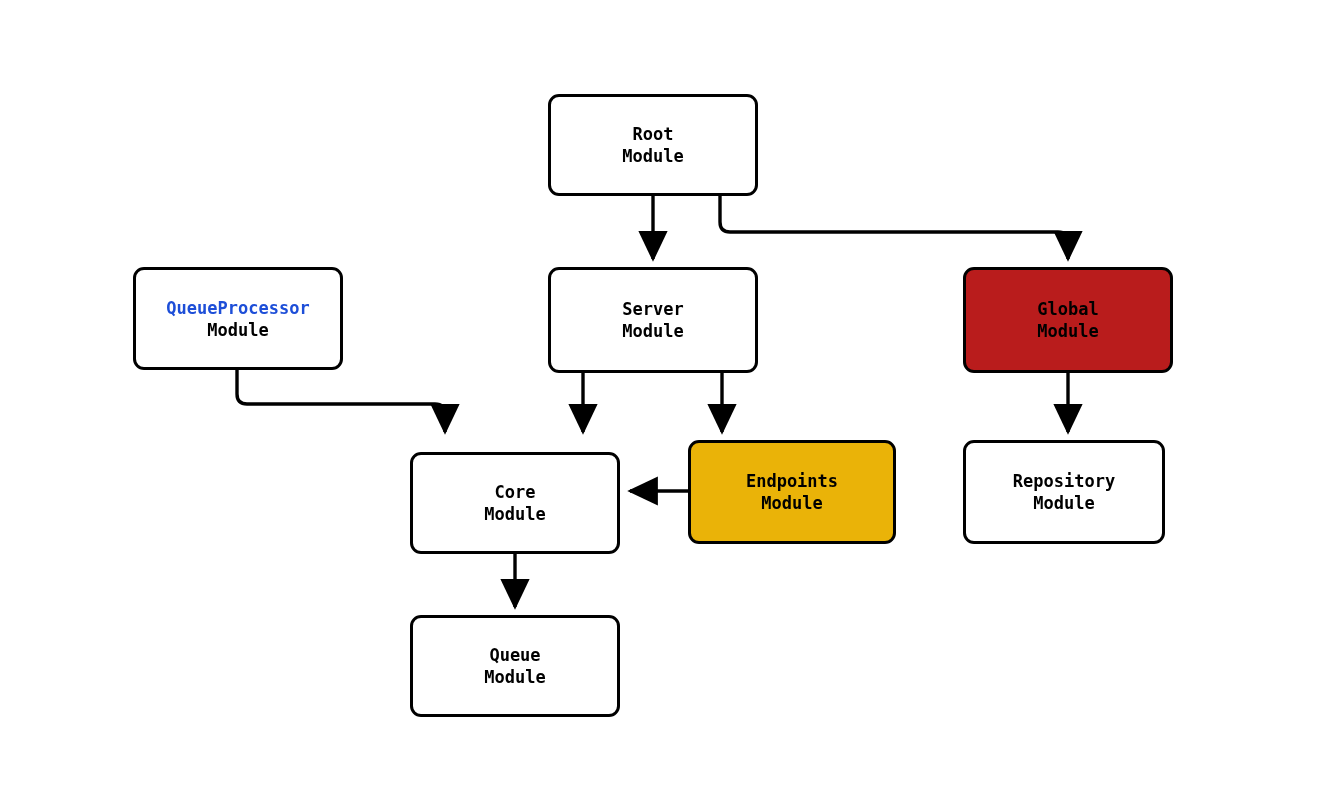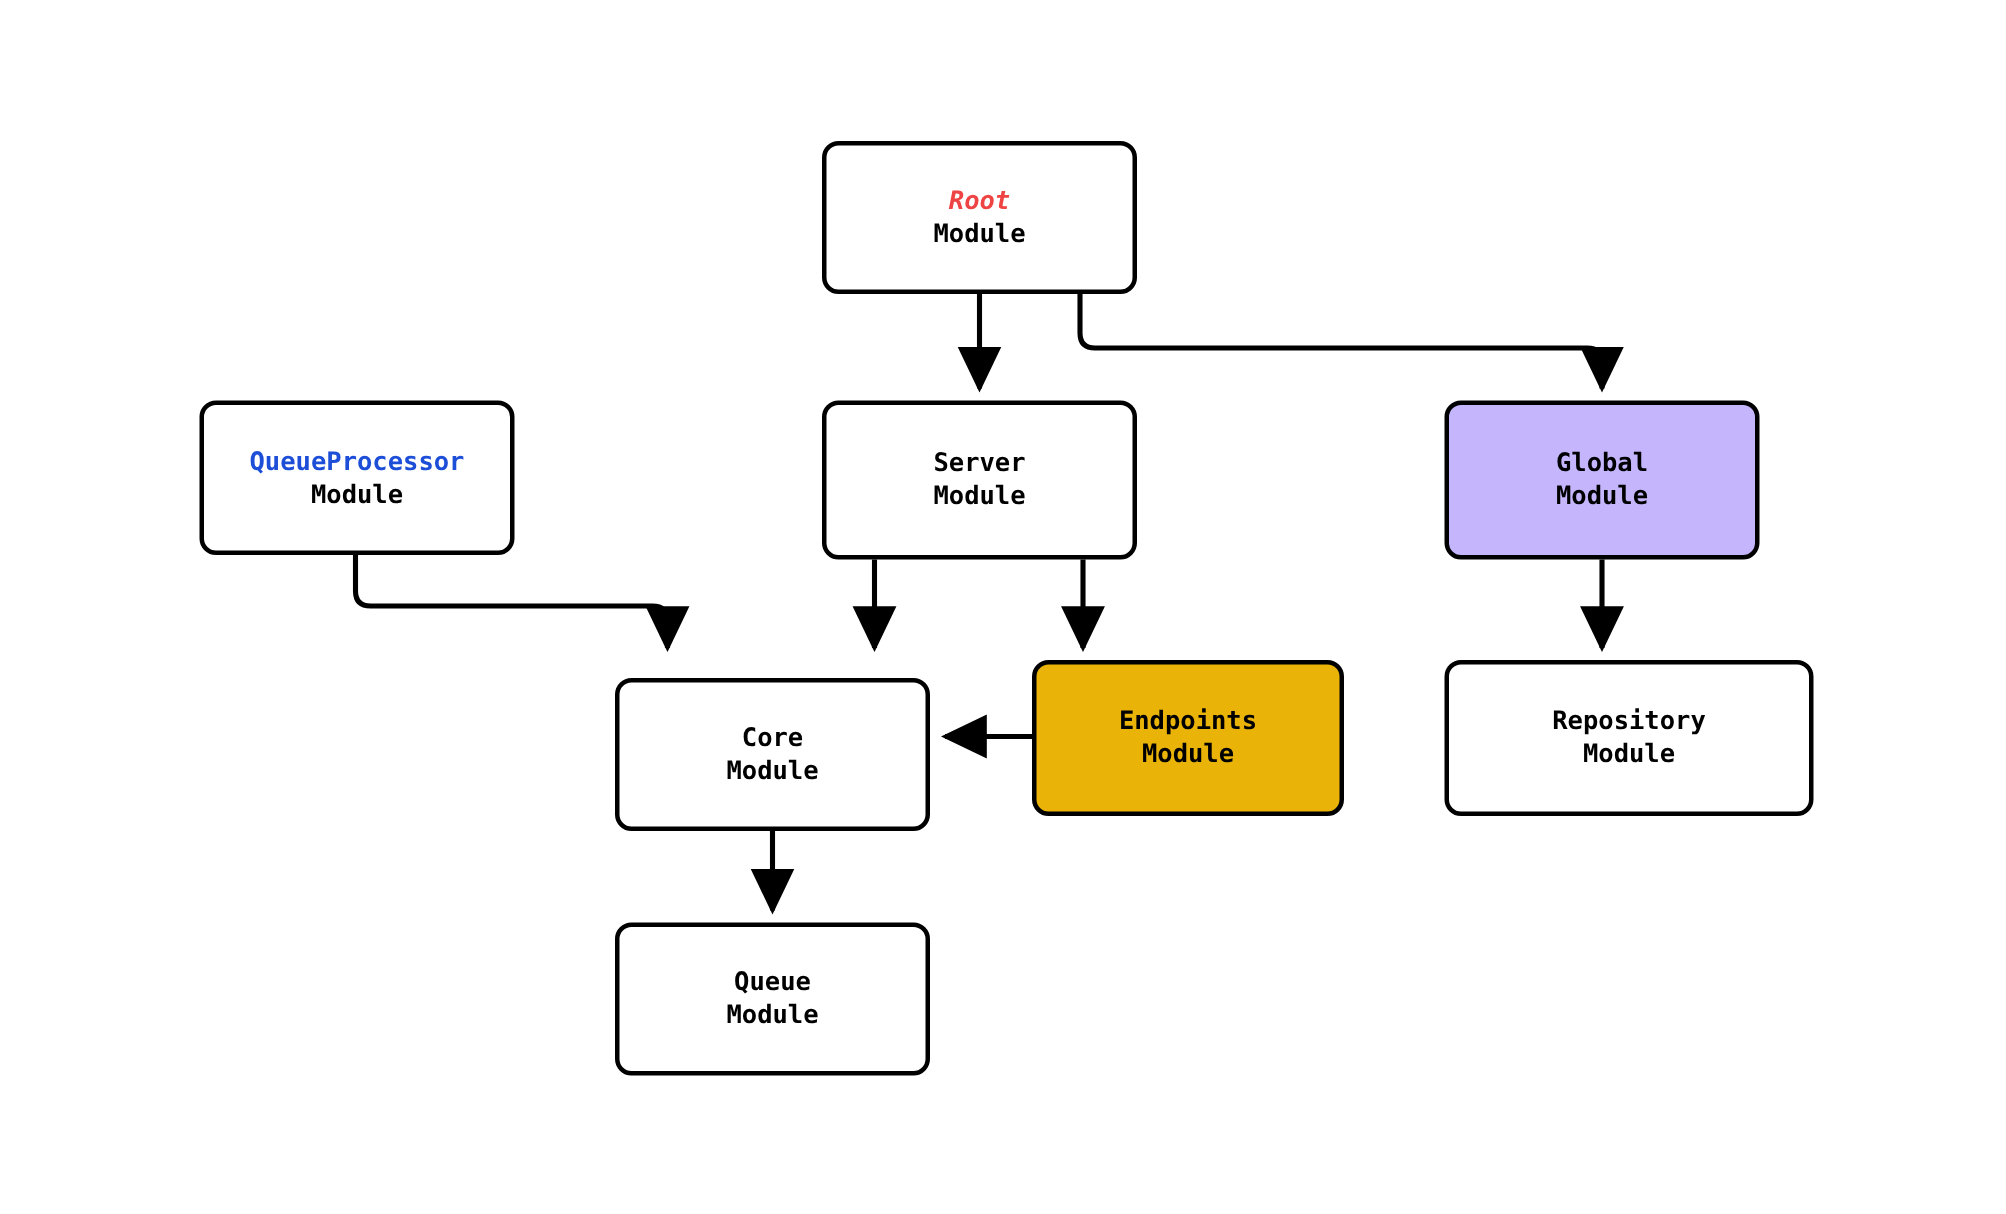--- a/index.html
+++ b/index.html
@@ -64,44 +64,44 @@
         <path d="M 722 373 L 722 432" stroke="#000000" marker-end="url(#arrowhead)"></path>
         <path d="M 237 370 L 237 394 Q 237 404 247 404 L 435 404 Q 445 404 445 414 L 445 432" stroke="#000000" marker-end="url(#arrowhead)"></path>
         <path d="M 688 491 L 630 491" stroke="#000000" marker-end="url(#arrowhead)"></path>
         <path d="M 1068 373 L 1068 432" stroke="#000000" marker-end="url(#arrowhead)"></path>
         <path d="M 515 542 L 515 607" stroke="#000000" marker-end="url(#arrowhead)"></path>
       </g>
   </svg>
 
   <div id="nodes-layer">
       <div class="node" style="left: 548px; top: 94px; width: 210px; height: 102px; border-color: rgb(0, 0, 0); background: rgb(255, 255, 255);">
-        <div class="node-line" style="color: #ef4444; font-style: italic;">Root</div>
+        <div class="node-line" style="color: #000000;">Root</div>
         <div class="node-line" style="color: rgb(0, 0, 0);">Module</div>
       </div>
       <div class="node" style="left: 133px; top: 267px; width: 210px; height: 103px; border-color: rgb(0, 0, 0); background: rgb(255, 255, 255);">
         <div class="node-line" style="color: #1d4ed8;">QueueProcessor</div>
         <div class="node-line" style="color: rgb(0, 0, 0);">Module</div>
       </div>
       <div class="node" style="left: 548px; top: 267px; width: 210px; height: 106px; border-color: rgb(0, 0, 0); background: rgb(255, 255, 255);">
         <div class="node-line" style="color: rgb(0, 0, 0);">Server</div>
         <div class="node-line" style="color: rgb(0, 0, 0);">Module</div>
       </div>
-      <div class="node" style="left: 963px; top: 267px; width: 210px; height: 106px; border-color: rgb(0, 0, 0); background: #c4b5fd;">
+      <div class="node" style="left: 963px; top: 267px; width: 210px; height: 106px; border-color: rgb(0, 0, 0); background: #b91c1c;">
         <div class="node-line" style="color: rgb(0, 0, 0);">Global</div>
         <div class="node-line" style="color: rgb(0, 0, 0);">Module</div>
       </div>
       <div class="node" style="left: 410px; top: 440px; width: 210px; height: 102px; border-color: rgb(0, 0, 0); background: rgb(255, 255, 255); margin-top: 12px;">
         <div class="node-line" style="color: rgb(0, 0, 0);">Core</div>
         <div class="node-line" style="color: rgb(0, 0, 0);">Module</div>
       </div>
       <div class="node" style="left: 688px; top: 440px; width: 208px; height: 104px; border-color: rgb(0, 0, 0); background: #eab308;">
         <div class="node-line" style="color: rgb(0, 0, 0);">Endpoints</div>
         <div class="node-line" style="color: rgb(0, 0, 0);">Module</div>
       </div>
-      <div class="node" style="left: 963px; top: 440px; width: 246px; height: 104px; border-color: rgb(0, 0, 0); background: rgb(255, 255, 255);">
+      <div class="node" style="left: 963px; top: 440px; width: 202px; height: 104px; border-color: rgb(0, 0, 0); background: rgb(255, 255, 255);">
         <div class="node-line" style="color: rgb(0, 0, 0);">Repository</div>
         <div class="node-line" style="color: rgb(0, 0, 0);">Module</div>
       </div>
       <div class="node" style="left: 410px; top: 615px; width: 210px; height: 102px; border-color: rgb(0, 0, 0); background: rgb(255, 255, 255);">
         <div class="node-line" style="color: rgb(0, 0, 0);">Queue</div>
         <div class="node-line" style="color: rgb(0, 0, 0);">Module</div>
       </div>
     </div>
 
 </div>

